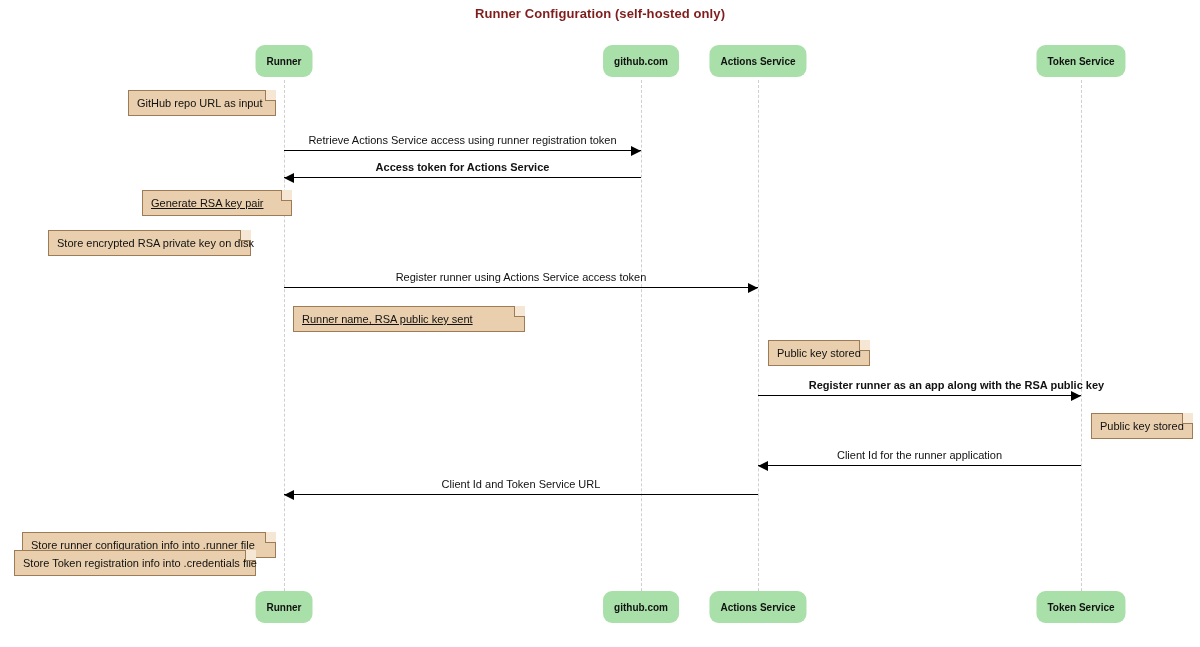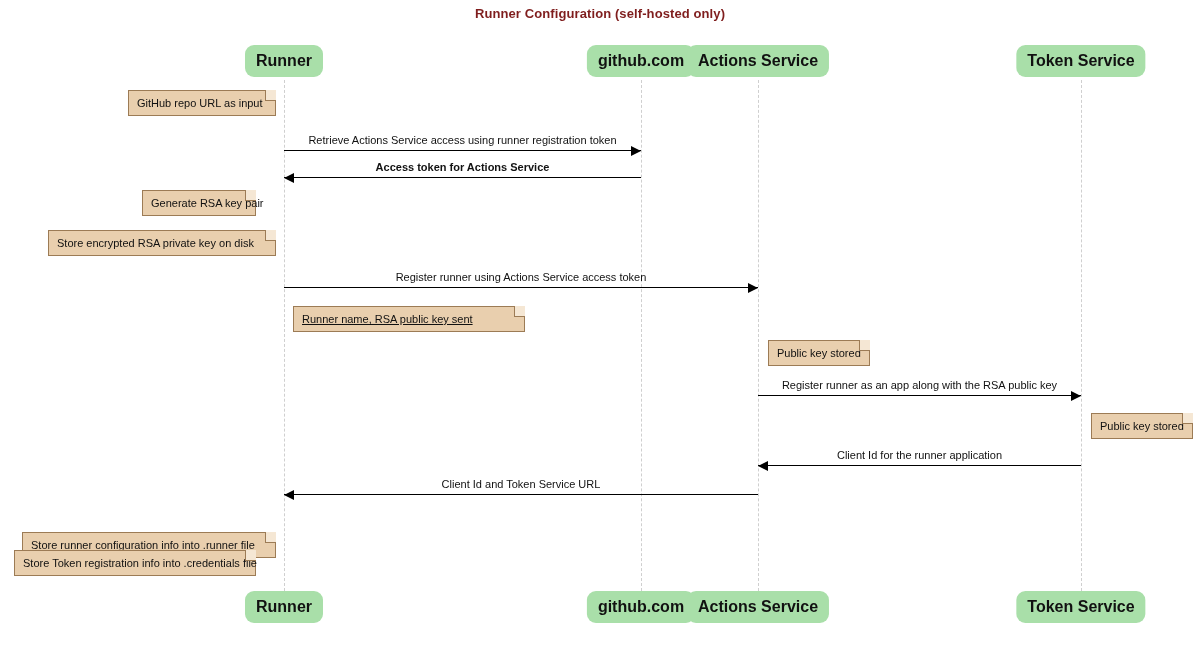--- a/index.html
+++ b/index.html
@@ -24,21 +24,21 @@
     border-left:1px dashed #cfcfcf;
   }
 
   
   .participant {
     position:absolute;
     height:32px;
     background:#a9dfa9;
     border-radius:9px;
     display:flex; align-items:center; justify-content:center;
-    font-size:16px; font-weight:bold; color:#111;
+    font-size:10px; font-weight:bold; color:#111;
     white-space:nowrap;
     padding:0 11px;
   }
 
   
   .msg { position:absolute; height:1px; background:#000; }
   .msg-label {
     position:absolute;
     font-size:11px; color:#111;
     white-space:nowrap;
@@ -103,32 +103,32 @@
       <div class="arrowhead arrow-right" style="top: 145.5px; left: 631px;"></div>
       <div class="msg-label" style="left: 284px; width: 357px; top: 134px;">Retrieve Actions Service access using runner registration token</div>
       <div class="msg" style="left: 284px; top: 177px; width: 357px;"></div>
       <div class="arrowhead arrow-left" style="top: 172.5px; left: 284px;"></div>
       <div class="msg-label" style="left: 284px; width: 357px; top: 161px; font-weight: bold;">Access token for Actions Service</div>
       <div class="msg" style="left: 284px; top: 287px; width: 474px;"></div>
       <div class="arrowhead arrow-right" style="top: 282.5px; left: 748px;"></div>
       <div class="msg-label" style="left: 284px; width: 474px; top: 271px;">Register runner using Actions Service access token</div>
       <div class="msg" style="left: 758px; top: 395px; width: 323px;"></div>
       <div class="arrowhead arrow-right" style="top: 390.5px; left: 1071px;"></div>
-      <div class="msg-label" style="left: 758px; width: 323px; top: 379px;">Register runner as an app along with the RSA public key</div>
+      <div class="msg-label" style="left: 795px; width: 323px; top: 379px; font-weight: bold;">Register runner as an app along with the RSA public key</div>
       <div class="msg" style="left: 758px; top: 465px; width: 323px;"></div>
       <div class="arrowhead arrow-left" style="top: 460.5px; left: 758px;"></div>
       <div class="msg-label" style="left: 758px; width: 323px; top: 449px;">Client Id for the runner application</div>
       <div class="msg" style="left: 284px; top: 494px; width: 474px;"></div>
       <div class="arrowhead arrow-left" style="top: 489.5px; left: 284px;"></div>
       <div class="msg-label" style="left: 284px; width: 474px; top: 478px;">Client Id and Token Service URL</div>
     </div>
   <div id="notes">
       <div class="note" style="left: 128px; top: 90px; width: 148px;">GitHub repo URL as input</div>
-      <div class="note" style="left: 142px; top: 190px; width: 114px;">Generate RSA key pair</div>
-      <div class="note" style="left: 48px; top: 230px; width: 228px; padding-left: 8px;">Store encrypted RSA private key on disk</div>
+      <div class="note" style="left: 142px; top: 190px; width: 150px; text-decoration: underline;">Generate RSA key pair</div>
+      <div class="note" style="left: 48px; top: 230px; width: 203px; padding-left: 8px;">Store encrypted RSA private key on disk</div>
       <div class="note" style="left: 293px; top: 306px; width: 232px; text-decoration: underline;">Runner name, RSA public key sent</div>
       <div class="note" style="left: 768px; top: 340px; width: 102px;">Public key stored</div>
       <div class="note" style="left: 1091px; top: 413px; width: 102px;">Public key stored</div>
       <div class="note" style="left: 22px; top: 532px; width: 254px;">Store runner configuration info into .runner file</div>
       <div class="note" style="left: 14px; top: 550px; width: 242px;">Store Token registration info into .credentials file</div>
     </div>
 
 </div>
 
 </body></html>

